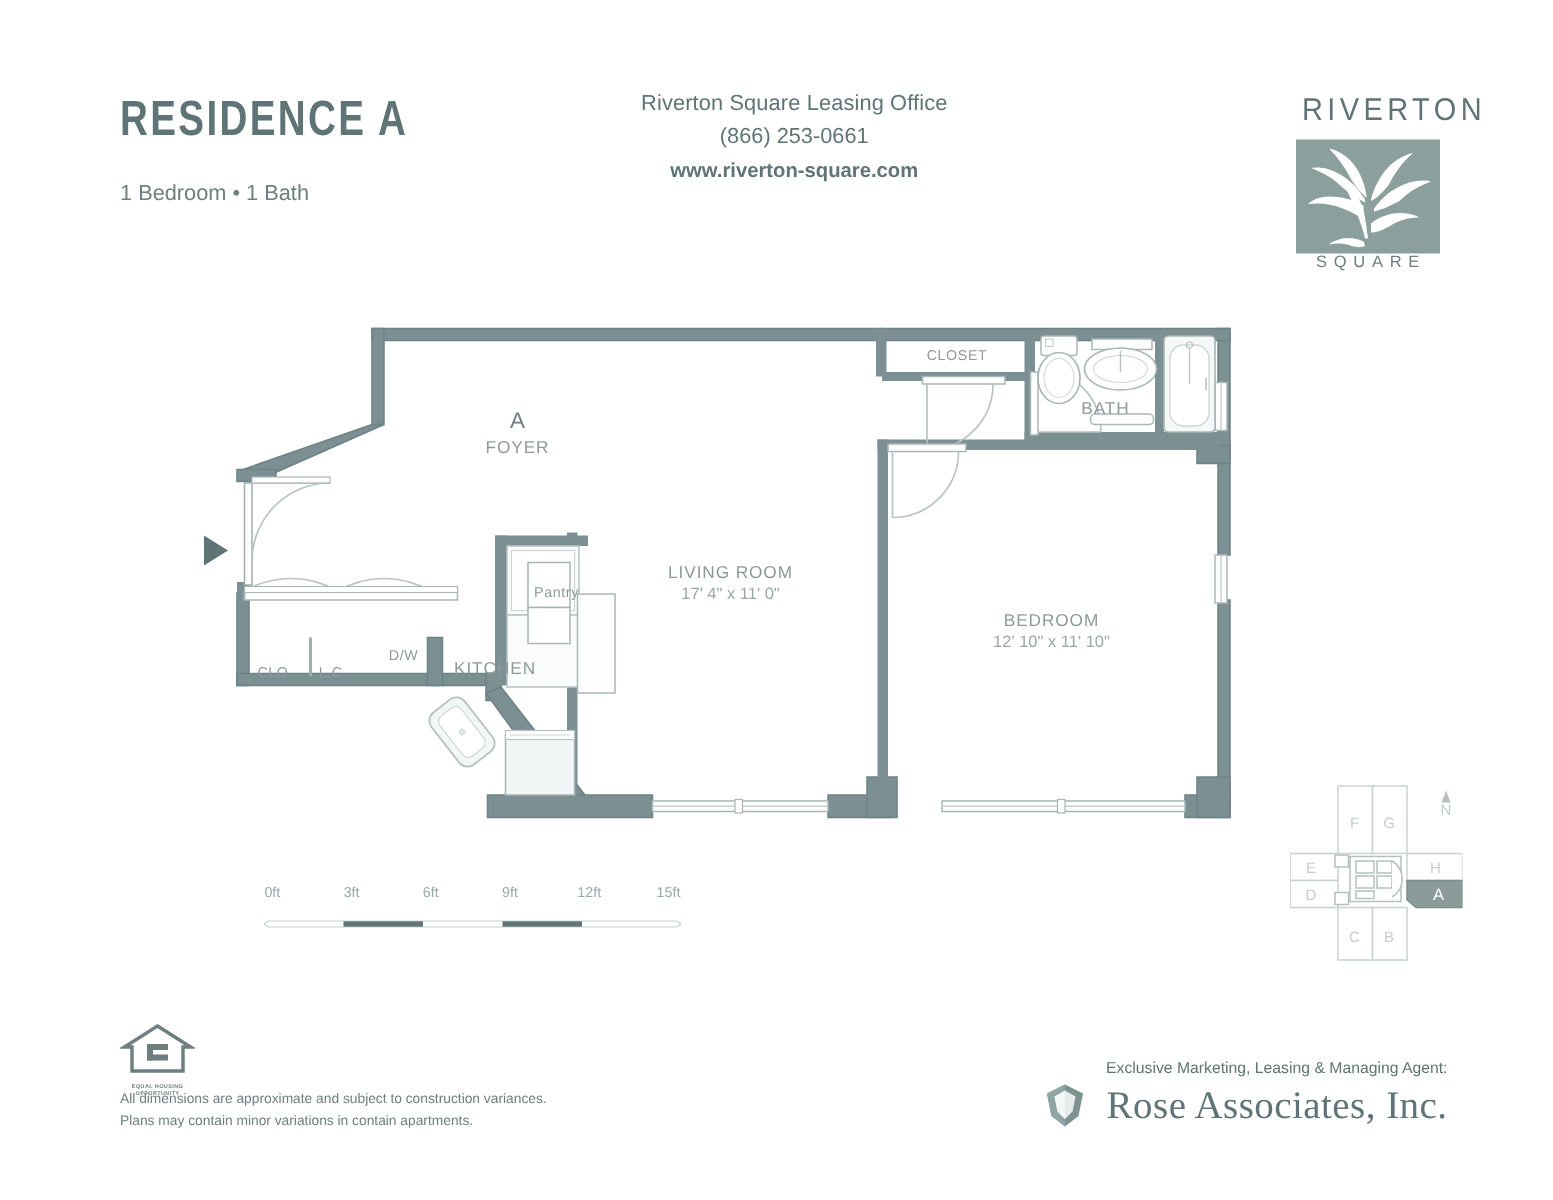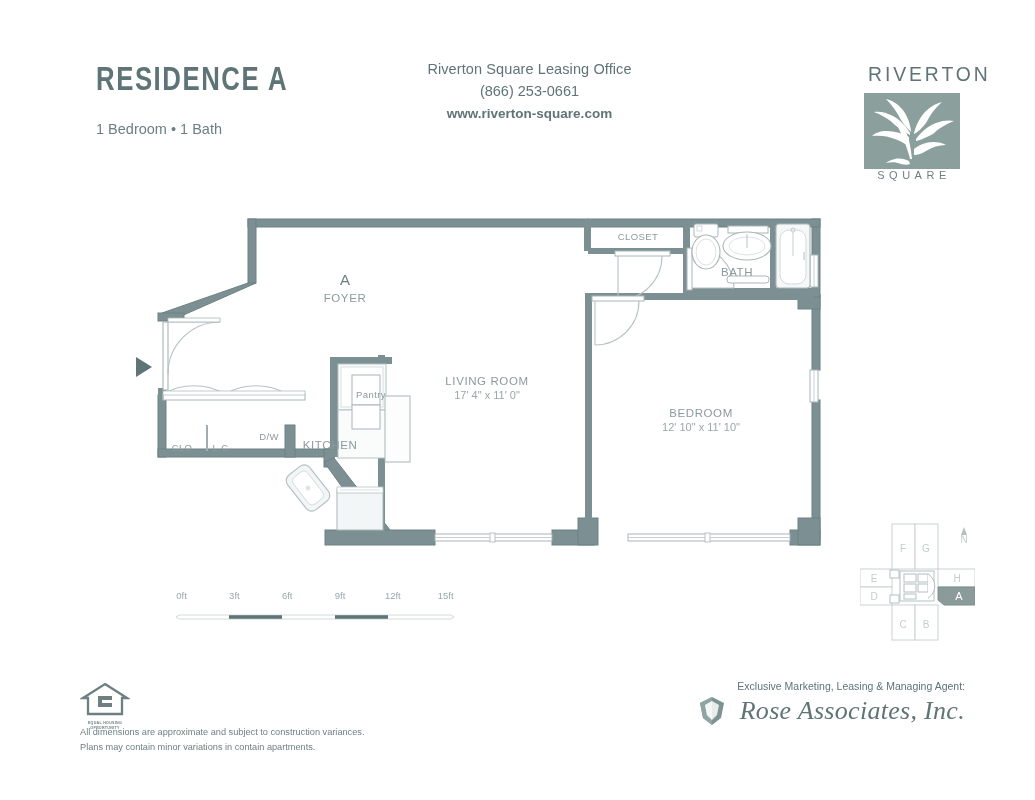--- a/index.html
+++ b/index.html
@@ -12,21 +12,21 @@
     height: 800px;
     position: relative;
     font-family: "Liberation Sans", sans-serif;
     overflow: hidden;
     color: #6d7f80;
   }
 
   
   .hdr-left {
     position: absolute;
-    left: 96px;
+    left: 80px;
     top: 62px;
   }
   .res-title {
     font-family: "Liberation Sans Narrow", "Liberation Sans", sans-serif;
     font-size: 33px;
     font-weight: bold;
     letter-spacing: 2px;
     color: #5f7476;
     transform: scaleX(0.78);
     transform-origin: left center;
@@ -164,35 +164,34 @@
     left: 80px;
     top: 725px;
     font-size: 9.2px;
     line-height: 1.65;
     color: #6d7f80;
     white-space: nowrap;
   }
   .agent {
     position: absolute;
     right: 70px;
-    top: 680px;
+    top: 706px;
     text-align: right;
   }
   .agent-label {
     font-size: 10.5px;
     color: #5f7476;
     white-space: nowrap;
   }
   .agent-brand {
     margin-top: 4px;
     display: flex;
     align-items: center;
     justify-content: flex-end;
     gap: 15px;
-    font-style: italic;
   }
   .agent-name {
     font-family: "Liberation Serif", serif;
     font-size: 26px;
     color: #5f7476;
     white-space: nowrap;
     letter-spacing: .3px;
   }
 
   .rm-label { font-size: 11.5px; fill: #8d9a9b; font-family: "Liberation Sans", sans-serif; letter-spacing: .6px; }

